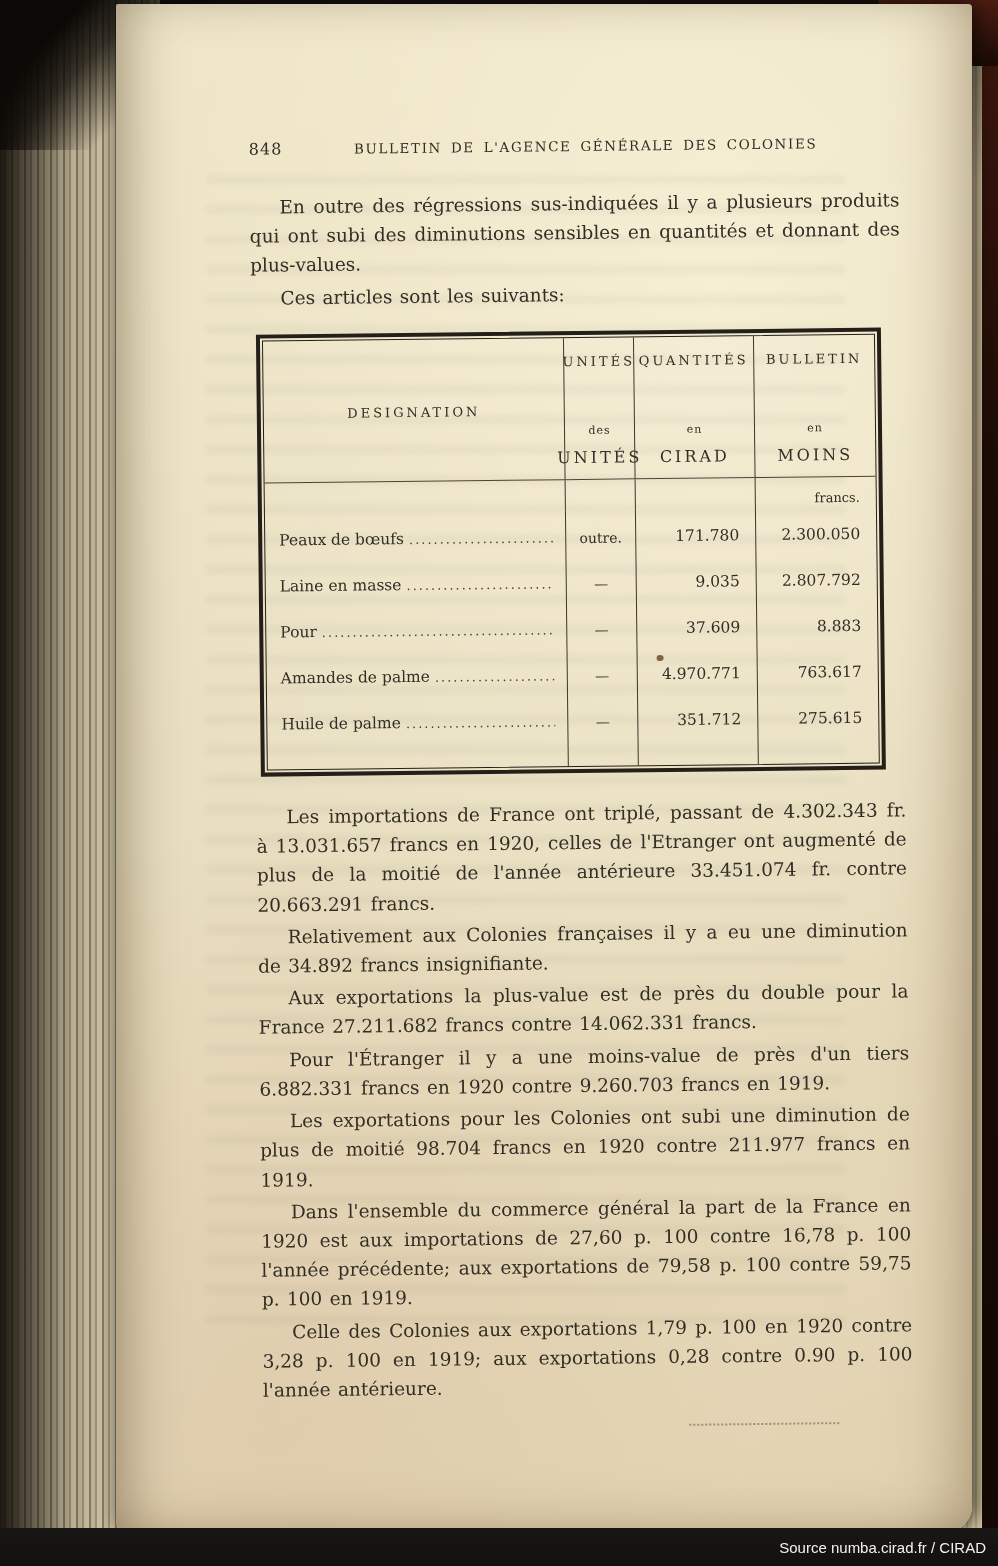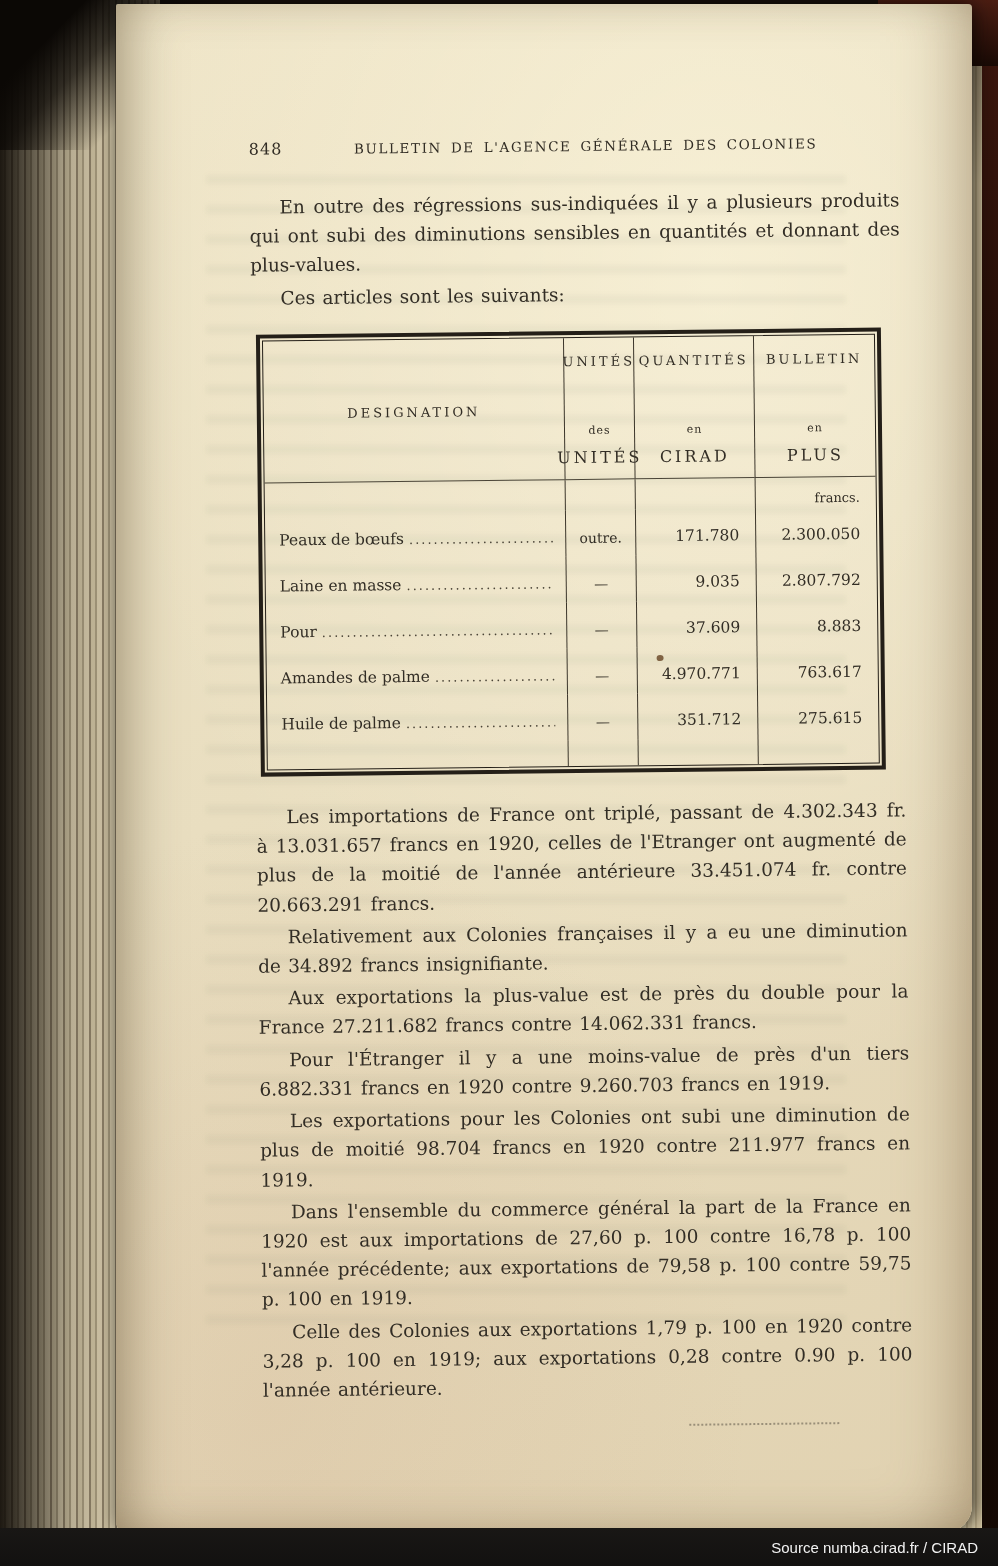--- a/index.html
+++ b/index.html
@@ -95,21 +95,21 @@
   .bottom-pad .tcell { min-height:26px; }
 
   .speck { position:absolute; left:402px; top:520px; width:7px; height:6px; border-radius:50%; background:#6d4c2d; opacity:.85; }
   .end-rule { width:150px; border-top:2px dotted #5f584a; opacity:.55; margin:24px 74px 0 auto; }
 
   
   .caption-bar {
     position:absolute; left:0; right:0; bottom:0; height:38px;
     background:linear-gradient(180deg,#191715,#121110);
     display:flex; align-items:center; justify-content:flex-end;
-    padding-right:20px; box-sizing:border-box;
+    padding-right:12px; box-sizing:border-box;
     font-family:"Liberation Sans",sans-serif; font-size:15px; color:#f2f2f2;
   }
 </style>
 </head>
 <body>
 
 <div class="scene">
 
   <div class="left-stack"></div>
   <div class="right-stack"></div>
@@ -143,21 +143,21 @@
               <span class="h-sub">UNITÉS</span>
             </div>
             <div class="tcell">
               <span class="h-main">QUANTITÉS</span>
               <span class="h-mid">en</span>
               <span class="h-sub">CIRAD</span>
             </div>
             <div class="tcell">
               <span class="h-main">BULLETIN</span>
               <span class="h-mid">en</span>
-              <span class="h-sub">PLUS</span>
+              <span class="h-sub">MOINS</span>
             </div>
           </div>
 
           <div class="trow francs-row">
             <div class="tcell"></div>
             <div class="tcell"></div>
             <div class="tcell"></div>
             <div class="tcell">francs.</div>
           </div>
 

